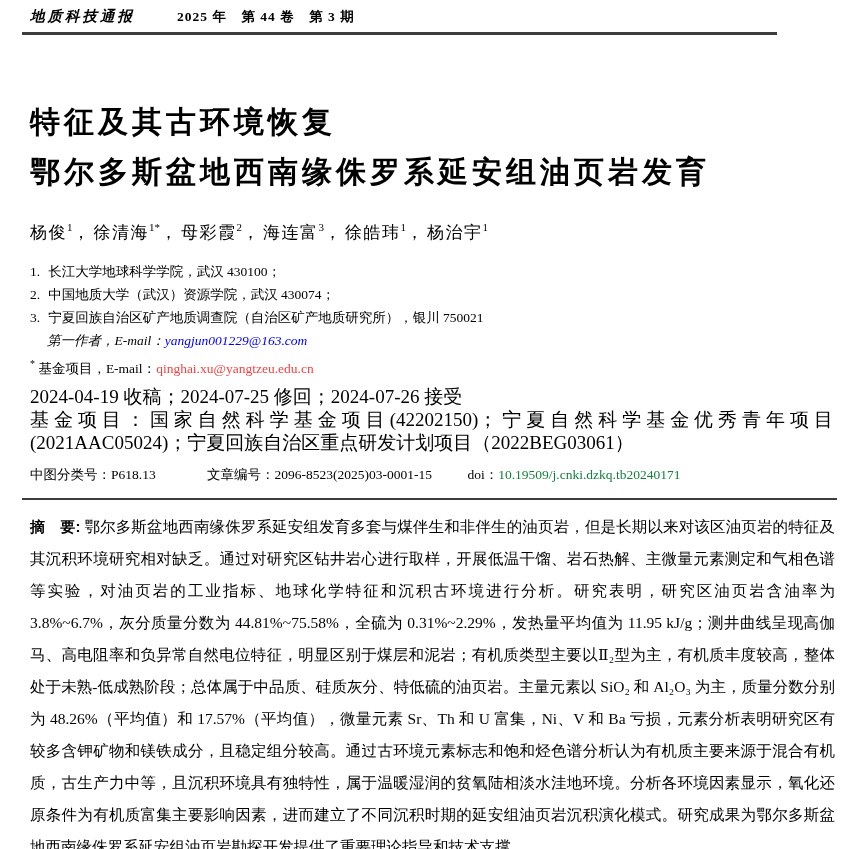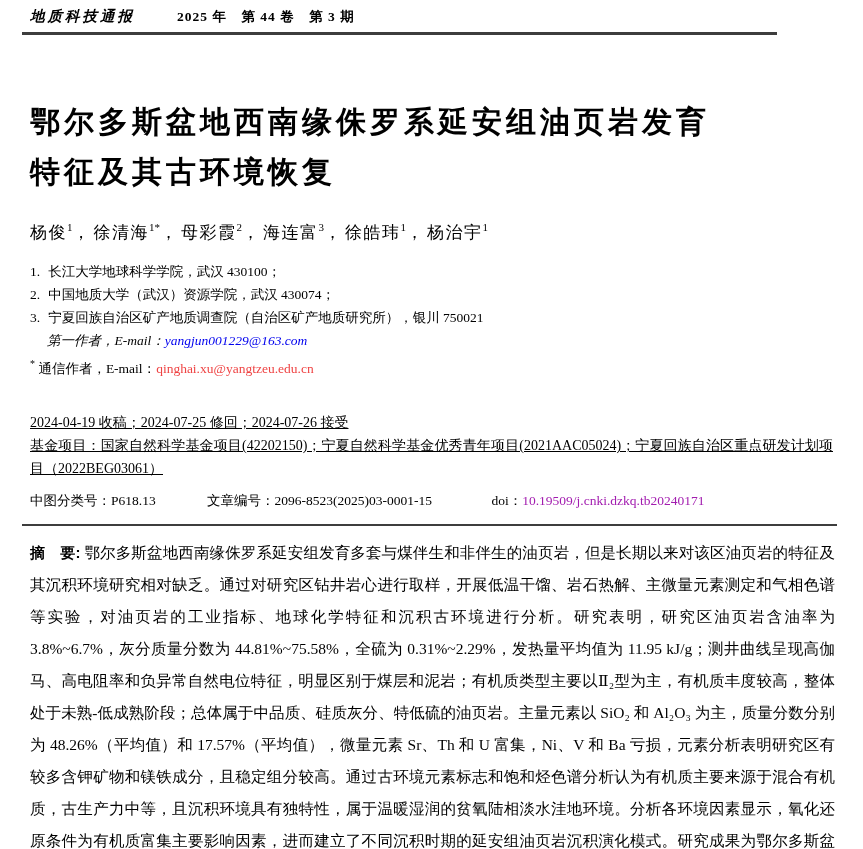--- a/index.html
+++ b/index.html
@@ -49,29 +49,29 @@
   .authors-line sup { font-size: 11px; letter-spacing: 0; }
   .author-sep { letter-spacing: 0; margin-right: 4px; }
 
   
   .meta-block { margin: 16px 30px 0 30px; font-size: 13.5px; line-height: 23px; }
   .affiliation-item .aff-num { margin-right: 8px; }
   .contact-line.first { padding-left: 17px; font-style: italic; }
   .contact-line sup { font-size: 10px; }
   a.link { color: #0000EE; text-decoration: none; cursor: pointer; }
 
-  .dates-block { margin: 32px 30px 0 30px; font-size: 14px; line-height: 23px; text-decoration: underline; }
+  .dates-block { margin: 6px 30px 0 30px; font-size: 19px; line-height: 23px; }
   .funding-line { text-align: justify; }
 
   .classification-line {
     margin: 12px 30px 0 30px;
     font-size: 13.5px;
   }
   .classification-line .seg1 { margin-right: 48px; }
-  .classification-line .seg2 { margin-right: 56px; }
+  .classification-line .seg2 { margin-right: 32px; }
 
   
   .abstract-block {
     margin: 11px 28px 0 30px;
     font-size: 15.5px;
     line-height: 32px;
     text-align: justify;
   }
   .bold-label {
     font-family: "Liberation Sans", "DejaVu Sans", sans-serif;
@@ -89,55 +89,55 @@
 
 <div class="page">
 
   <div class="journal-header">
     <span class="journal-name">地质科技通报</span>
     <span class="issue-info">2025 年　第 44 卷　第 3 期</span>
   </div>
   <div class="rule rule-top"></div>
 
   <div class="paper-title">
+    <div>特征及其古环境恢复</div>
     <div>鄂尔多斯盆地西南缘侏罗系延安组油页岩发育</div>
-    <div>特征及其古环境恢复</div>
   </div>
 
   <div class="authors-line">
     <span><span>杨俊</span><sup>1</sup><span class="author-sep">，</span></span><span><span>徐清海</span><sup>1*</sup><span class="author-sep">，</span></span><span><span>母彩霞</span><sup>2</sup><span class="author-sep">，</span></span><span><span>海连富</span><sup>3</sup><span class="author-sep">，</span></span><span><span>徐皓玮</span><sup>1</sup><span class="author-sep">，</span></span><span><span>杨治宇</span><sup>1</sup></span>
   </div>
 
   <div class="meta-block">
     <div class="affiliation-item">
       <span class="aff-num">1.</span><span>长江大学地球科学学院，武汉 430100；</span>
     </div>
     <div class="affiliation-item">
       <span class="aff-num">2.</span><span>中国地质大学（武汉）资源学院，武汉 430074；</span>
     </div>
     <div class="affiliation-item">
       <span class="aff-num">3.</span><span>宁夏回族自治区矿产地质调查院（自治区矿产地质研究所），银川 750021</span>
     </div>
     <div class="contact-line first">
       <span>第一作者，E-mail：</span><a class="link" style="color: rgb(0, 0, 238);">yangjun001229@163.com</a>
     </div>
     <div class="contact-line">
-      <sup>*</sup> <span>通信作者，E-mail：</span><a class="link" style="color: #ef4444;">qinghai.xu@yangtzeu.edu.cn</a>
+      <sup>*</sup> <span>基金项目，E-mail：</span><a class="link" style="color: #ef4444;">qinghai.xu@yangtzeu.edu.cn</a>
     </div>
   </div>
 
   <div class="dates-block">
     <div>2024-04-19 收稿；2024-07-25 修回；2024-07-26 接受</div>
     <div class="funding-line">基金项目：国家自然科学基金项目(42202150)；宁夏自然科学基金优秀青年项目(2021AAC05024)；宁夏回族自治区重点研发计划项目（2022BEG03061）</div>
   </div>
 
   <div class="classification-line">
     <span class="seg1"><span>中图分类号：</span><span>P618.13</span></span>
     <span class="seg2"><span>文章编号：</span><span>2096-8523(2025)03-0001-15</span></span>
-    <span><span>doi：</span><a class="link" style="color: #a21caf;">10.19509/j.cnki.dzkq.tb20240171</a></span>
+    <span><span>doi：</span><a class="link" style="color: #15803d;">10.19509/j.cnki.dzkq.tb20240171</a></span>
   </div>
 
   <div class="rule rule-mid"></div>
 
   <div class="abstract-block">
     <span class="bold-label">摘　要:</span>
     <span>鄂尔多斯盆地西南缘侏罗系延安组发育多套与煤伴生和非伴生的油页岩，但是长期以来对该区油页岩的特征及其沉积环境研究相对缺乏。通过对研究区钻井岩心进行取样，开展低温干馏、岩石热解、主微量元素测定和气相色谱等实验，对油页岩的工业指标、地球化学特征和沉积古环境进行分析。研究表明，研究区油页岩含油率为 3.8%~6.7%，灰分质量分数为 44.81%~75.58%，全硫为 0.31%~2.29%，发热量平均值为 11.95 kJ/g；测井曲线呈现高伽马、高电阻率和负异常自然电位特征，明显区别于煤层和泥岩；有机质类型主要以Ⅱ₂型为主，有机质丰度较高，整体处于未熟-低成熟阶段；总体属于中品质、硅质灰分、特低硫的油页岩。主量元素以 SiO₂ 和 Al₂O₃ 为主，质量分数分别为 48.26%（平均值）和 17.57%（平均值），微量元素 Sr、Th 和 U 富集，Ni、V 和 Ba 亏损，元素分析表明研究区有较多含钾矿物和镁铁成分，且稳定组分较高。通过古环境元素标志和饱和烃色谱分析认为有机质主要来源于混合有机质，古生产力中等，且沉积环境具有独特性，属于温暖湿润的贫氧陆相淡水洼地环境。分析各环境因素显示，氧化还原条件为有机质富集主要影响因素，进而建立了不同沉积时期的延安组油页岩沉积演化模式。研究成果为鄂尔多斯盆地西南缘侏罗系延安组油页岩勘探开发提供了重要理论指导和技术支撑。</span>
   </div>
 
   <div class="keywords-line">

